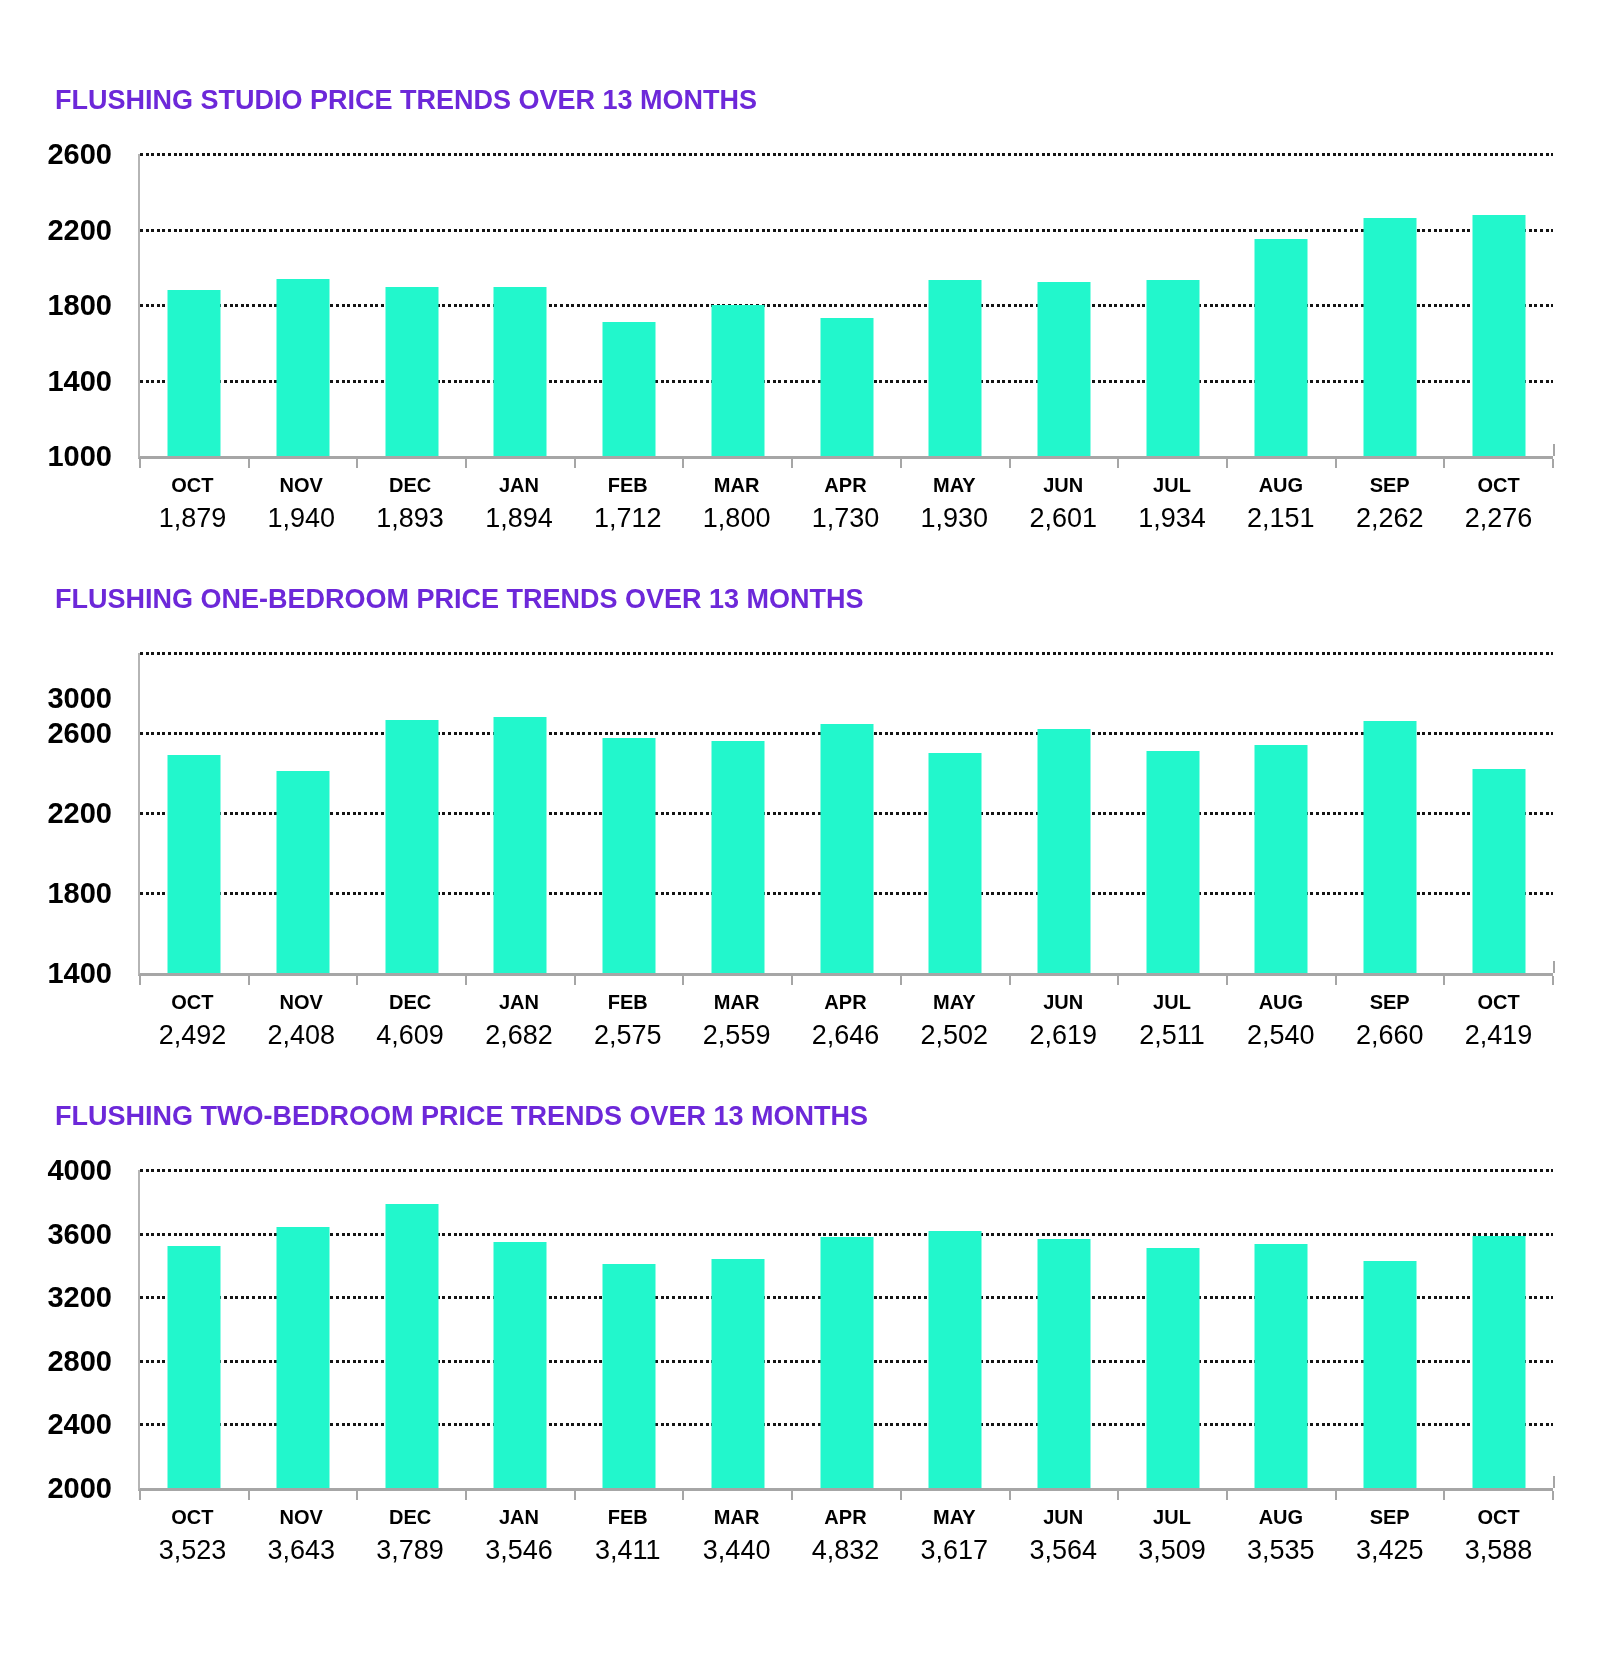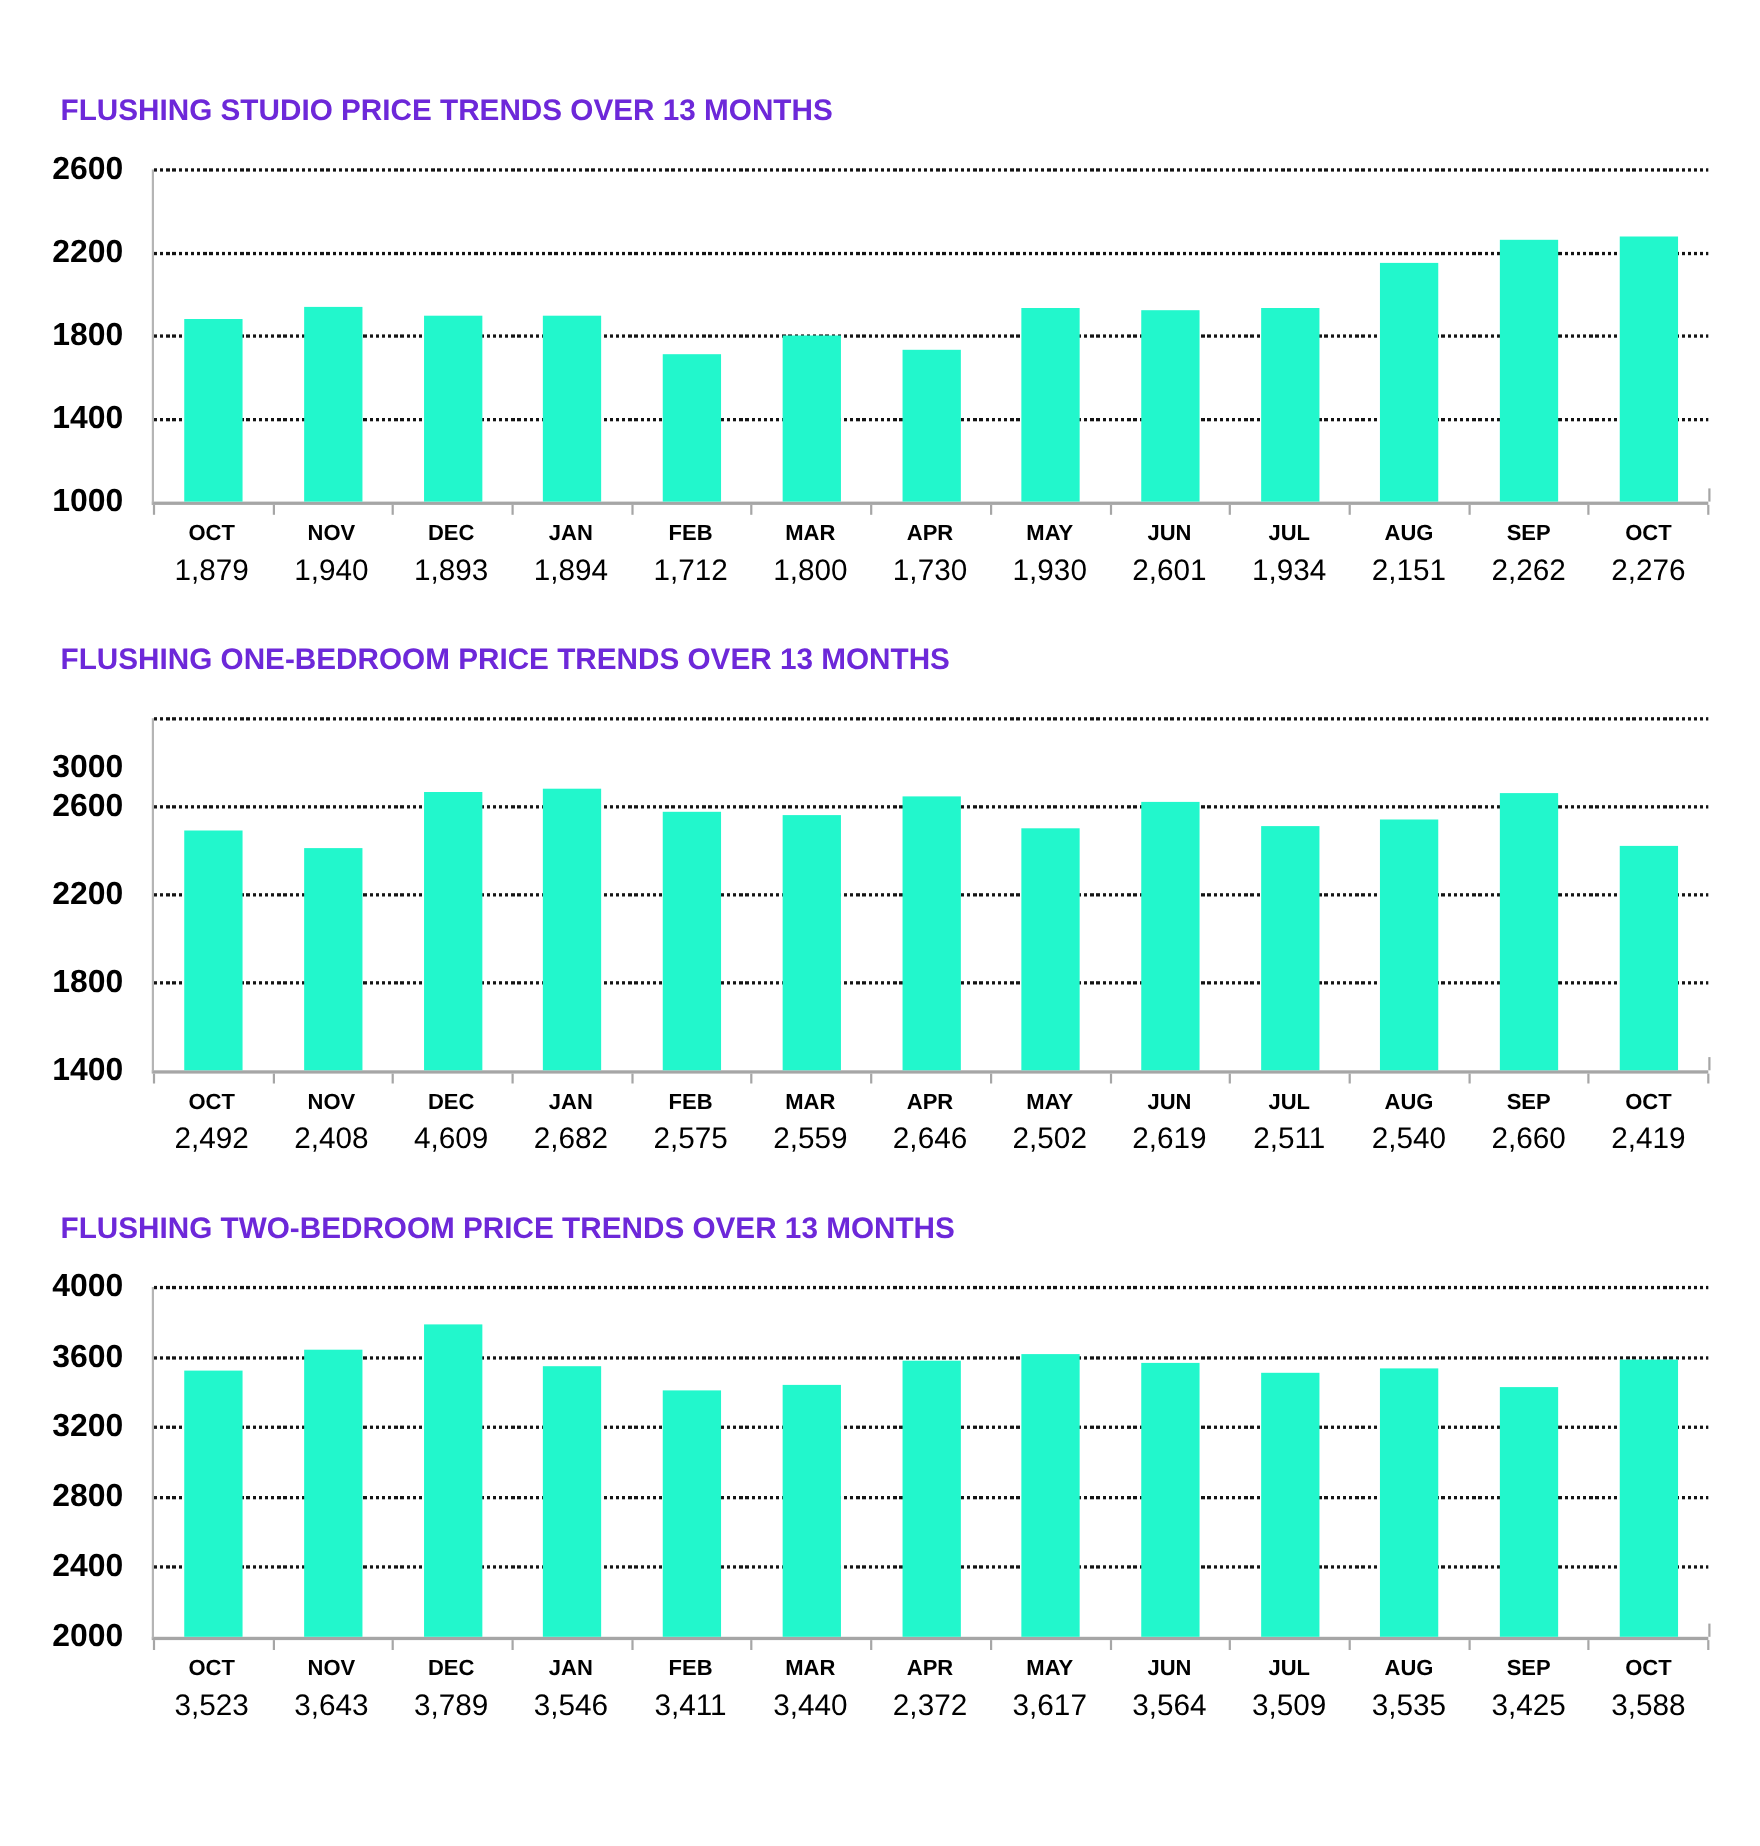--- a/index.html
+++ b/index.html
@@ -374,21 +374,21 @@
       <div class="xcell">
         <div class="month">FEB</div>
         <div class="val">3,411</div>
       </div>
       <div class="xcell">
         <div class="month">MAR</div>
         <div class="val">3,440</div>
       </div>
       <div class="xcell">
         <div class="month">APR</div>
-        <div class="val">2,372</div>
+        <div class="val">4,832</div>
       </div>
       <div class="xcell">
         <div class="month">MAY</div>
         <div class="val">3,617</div>
       </div>
       <div class="xcell">
         <div class="month">JUN</div>
         <div class="val">3,564</div>
       </div>
       <div class="xcell">

